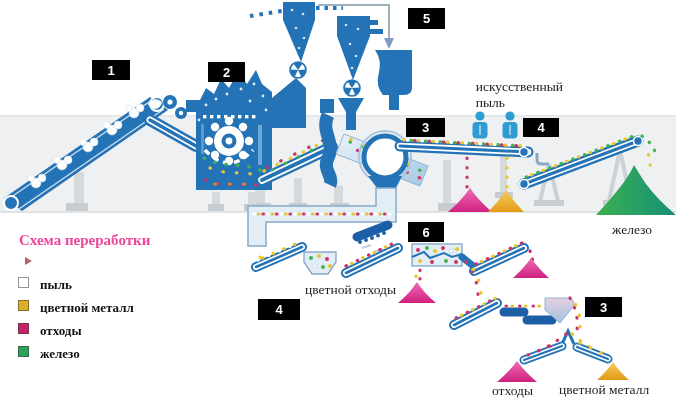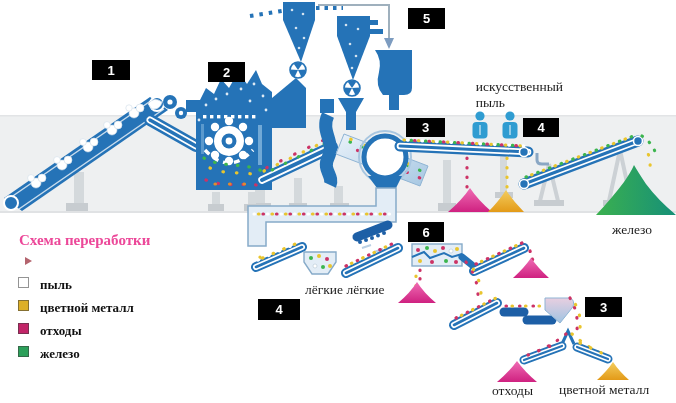--- a/index.html
+++ b/index.html
@@ -390,21 +390,21 @@
 <div class="badge" style="left:523px;top:118px;width:36px;height:19px;">4</div>
 <div class="badge" style="left:408px;top:222px;width:36px;height:20px;">6</div>
 <div class="badge" style="left:258px;top:299px;width:42px;height:21px;">4</div>
 <div class="badge" style="left:585px;top:297px;width:37px;height:20px;">3</div>
 
 <div class="dlabel right" style="right:113px;top:79px;line-height:16px;">
   <div>искусственный</div>
   <div>пыль</div>
 </div>
 <div class="dlabel" style="left:612px;top:222px;">железо</div>
-<div class="dlabel" style="left:305px;top:282px;">лёгкие лёгкие</div>
+<div class="dlabel" style="left:305px;top:282px;">цветной отходы</div>
 <div class="dlabel" style="left:492px;top:383px;">отходы</div>
 <div class="dlabel" style="left:559px;top:382px;">цветной металл</div>
 
 <div class="title-block">
   <div>
     <span>Схема переработки</span>
   </div>
   <div>
     <span class="title-arrow"></span>
   </div>

